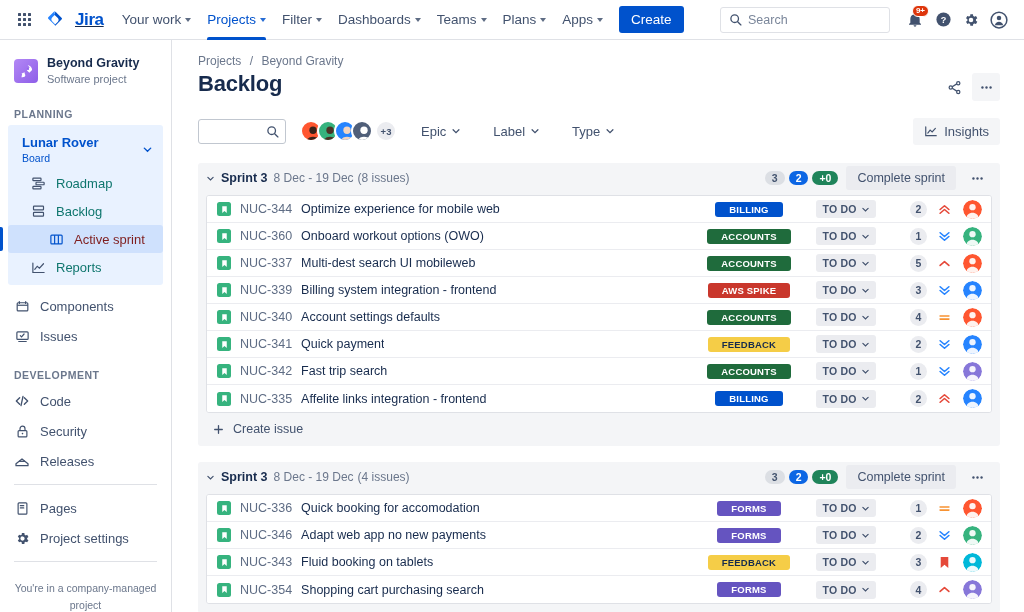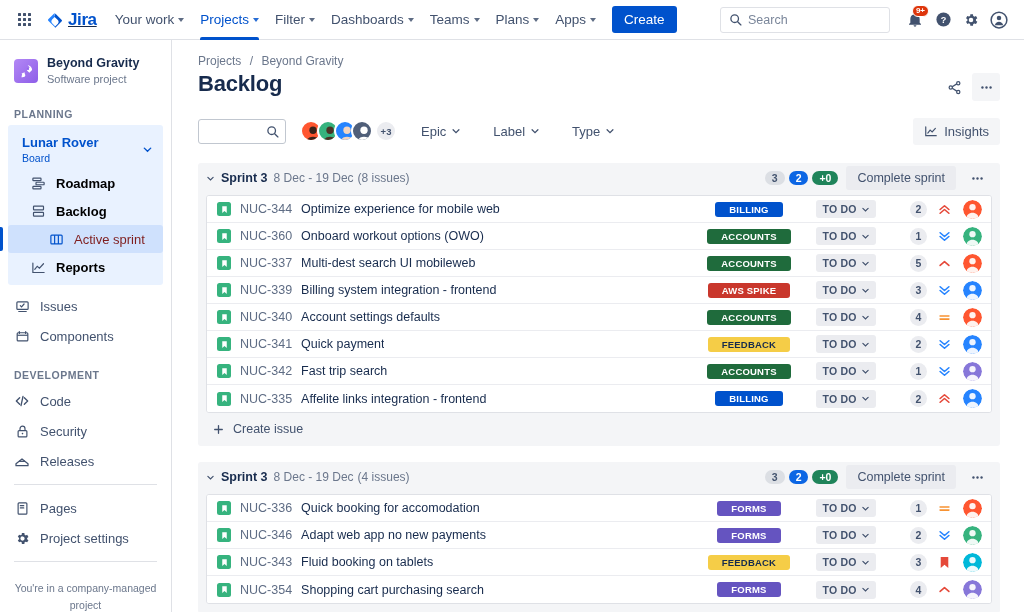--- a/index.html
+++ b/index.html
@@ -18,21 +18,21 @@
     border-bottom: 1px solid #dfe1e6;
     background: #fff; padding: 0 8px;
     position: relative; z-index: 20;
   }
   .appswitch {
     width: 32px; height: 32px; display: flex; align-items: center; justify-content: center;
     border-radius: 3px; cursor: pointer;
   }
   .appswitch .grid { display: grid; grid-template-columns: repeat(3,3px); gap: 2px; }
   .appswitch .grid i { width: 3px; height: 3px; background: #42526e; border-radius: .5px; display:block;}
-  .jira-logo { display:flex; align-items:flex-end; gap:4px; margin-left:6px; margin-right: 10px; cursor:pointer;text-decoration:underline;}
+  .jira-logo { display:flex; align-items:flex-start; gap:11px; margin-left:6px; margin-right: 10px; cursor:pointer;text-decoration:underline;}
   .jira-word { font-size: 17px; font-weight: 700; color: #0052cc; letter-spacing: -.4px; font-family:"Liberation Sans",sans-serif;}
   .navitem {
     font-size: 13.5px; color: #42526e; padding: 0 8px; height: 40px;
     display: flex; align-items: center; gap: 3px; cursor: pointer; position: relative;
   }
   .navitem.active { color: #0052cc; font-weight: 500; }
   .navitem.active::after {
     content: ""; position: absolute; bottom: 0; left: 8px; right: 8px; height: 3px; background: #0052cc; border-radius: 2px 2px 0 0;
   }
   .caret { width:0;height:0;border-left:3.5px solid transparent;border-right:3.5px solid transparent;border-top:4px solid currentColor; display:inline-block; margin-left:1px; opacity:.85;}
@@ -70,21 +70,21 @@
     font-size: 10.5px; font-weight: 700; color: #6b778c; letter-spacing: .5px;
     padding: 18px 12px 5px 14px;
   }
   .board-group { background: #e9f2ff; border-radius: 3px; margin: 0 8px; padding: 4px 0 4px 0;}
   .board-head { padding: 6px 10px 4px 14px; display: flex; align-items: flex-start; cursor: pointer;}
   .board-title { font-size: 13px; font-weight: 700; color: #0052cc; line-height: 1.2; }
   .board-sub { font-size: 10.5px; color: #0052cc; line-height: 1.4; }
   .board-chev { margin-left: auto; color: #0052cc; align-self: center; }
   .snav {
     display: flex; align-items: center; gap: 10px; padding: 5px 10px 5px 22px;
-    font-size: 13px; color: #000000; cursor: pointer; border-radius: 3px; position: relative; min-height: 28px; font-weight: bold;
+    font-size: 13px; color: #0f766e; cursor: pointer; border-radius: 3px; position: relative; min-height: 28px;
   }
   .snav.sel { background: #cfe1fd; color: #7f1d1d; font-weight: 500; padding-left: 40px; }
   .snav.sel::before {
     content:""; position:absolute; left:-8px; top:2px; bottom:2px; width:3px; background:#0052cc; border-radius:0 2px 2px 0;
   }
   .snav-ico { width: 16px; height: 16px; display: flex; align-items: center; justify-content: center; flex: none;}
   .snav-out {
     display: flex; align-items: center; gap: 10px; padding: 5px 10px 5px 14px;
     font-size: 13px; color: #42526e; cursor: pointer; min-height: 30px;
   }
@@ -331,37 +331,37 @@
         </svg>
       </span>
       <span>Reports</span>
     </div>
   </div>
 
   <div style="height:6px"></div>
   <div class="snav-out">
     <span class="snav-ico">
       <svg width="15" height="15" viewBox="0 0 24 24" fill="none" stroke="#42526e" stroke-width="1.9">
-        <rect x="3" y="4.5" width="18" height="12" rx="1.5"></rect>
-          <line x1="6" y1="20" x2="18" y2="20" stroke-linecap="round"></line>
-        <path d="M8.5 10.5l2 2 4-4.5" stroke-linecap="round"></path>
-      </svg>
-    </span>
-    <span>Issues</span>
-  </div>
-  <div class="snav-out">
-    <span class="snav-ico">
-      <svg width="15" height="15" viewBox="0 0 24 24" fill="none" stroke="#42526e" stroke-width="1.9">
         <rect x="3.5" y="6" width="17" height="13" rx="1.5"></rect>
           <line x1="3.5" y1="10" x2="20.5" y2="10"></line>
         <line x1="7" y1="4" x2="7" y2="7" stroke-linecap="round"></line>
           <line x1="17" y1="4" x2="17" y2="7" stroke-linecap="round"></line>
       </svg>
     </span>
     <span>Components</span>
+  </div>
+  <div class="snav-out">
+    <span class="snav-ico">
+      <svg width="15" height="15" viewBox="0 0 24 24" fill="none" stroke="#42526e" stroke-width="1.9">
+        <rect x="3" y="4.5" width="18" height="12" rx="1.5"></rect>
+          <line x1="6" y1="20" x2="18" y2="20" stroke-linecap="round"></line>
+        <path d="M8.5 10.5l2 2 4-4.5" stroke-linecap="round"></path>
+      </svg>
+    </span>
+    <span>Issues</span>
   </div>
 
   <div class="sec-label">DEVELOPMENT</div>
 
   <div class="snav-out">
     <span class="snav-ico">
       <svg width="16" height="16" viewBox="0 0 24 24" fill="none" stroke="#42526e" stroke-width="2" stroke-linecap="round" stroke-linejoin="round">
         <path d="M8.5 7L3.5 12l5 5"></path>
           <path d="M15.5 7l5 5-5 5"></path>
           <line x1="13.5" y1="5" x2="10.5" y2="19"></line>

